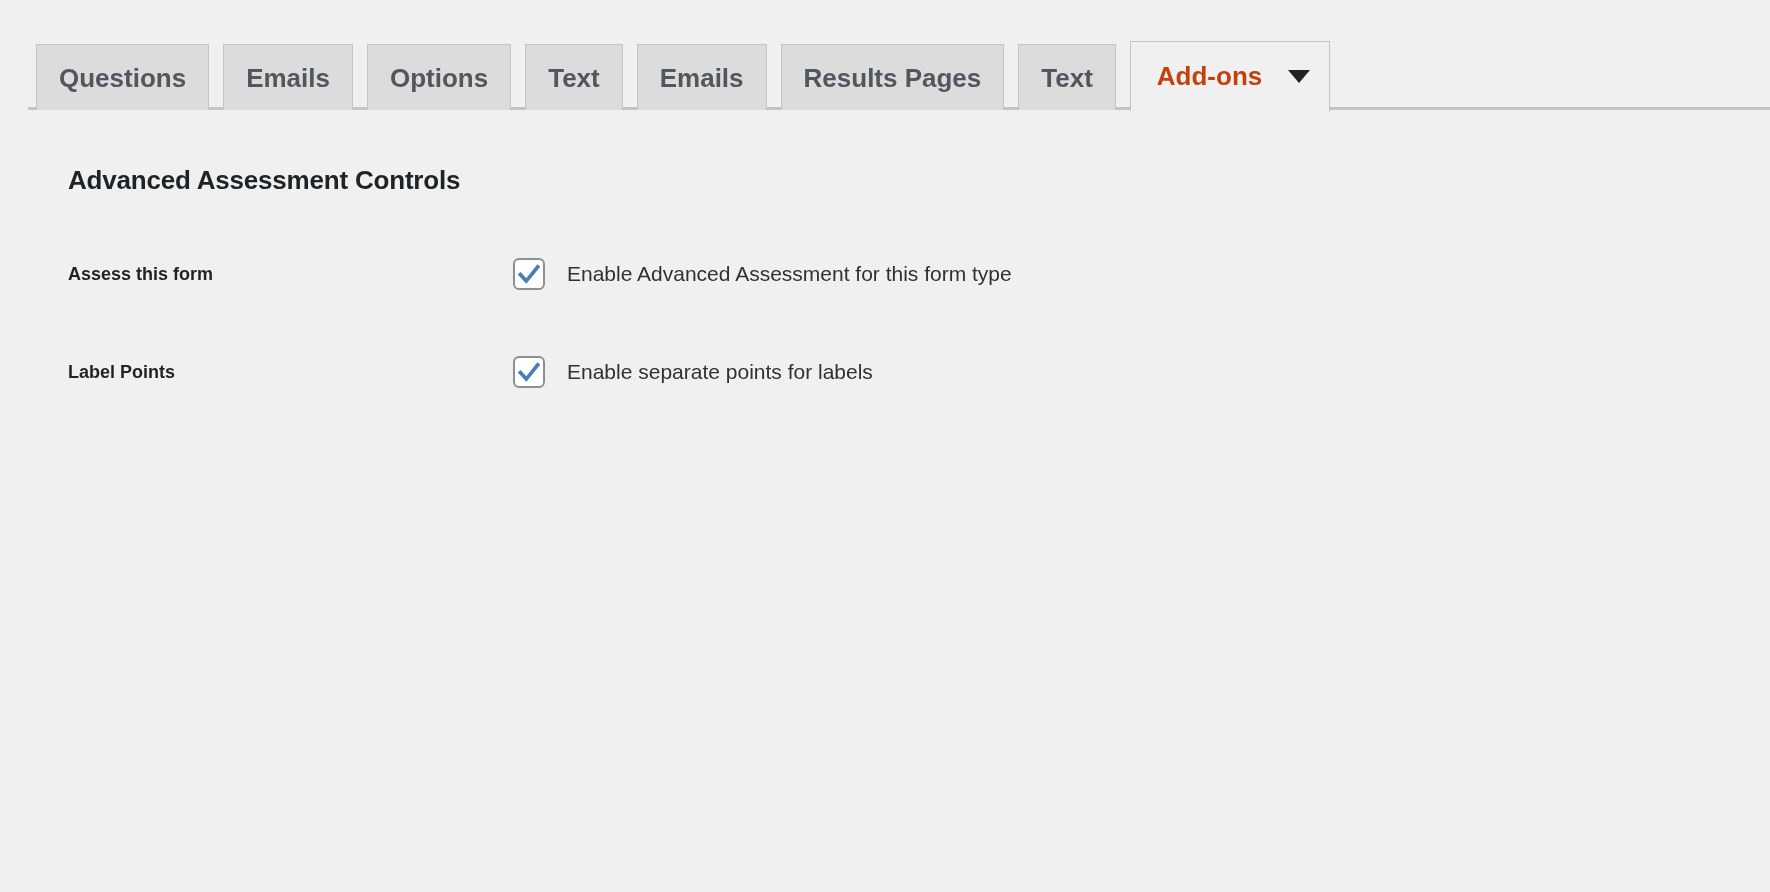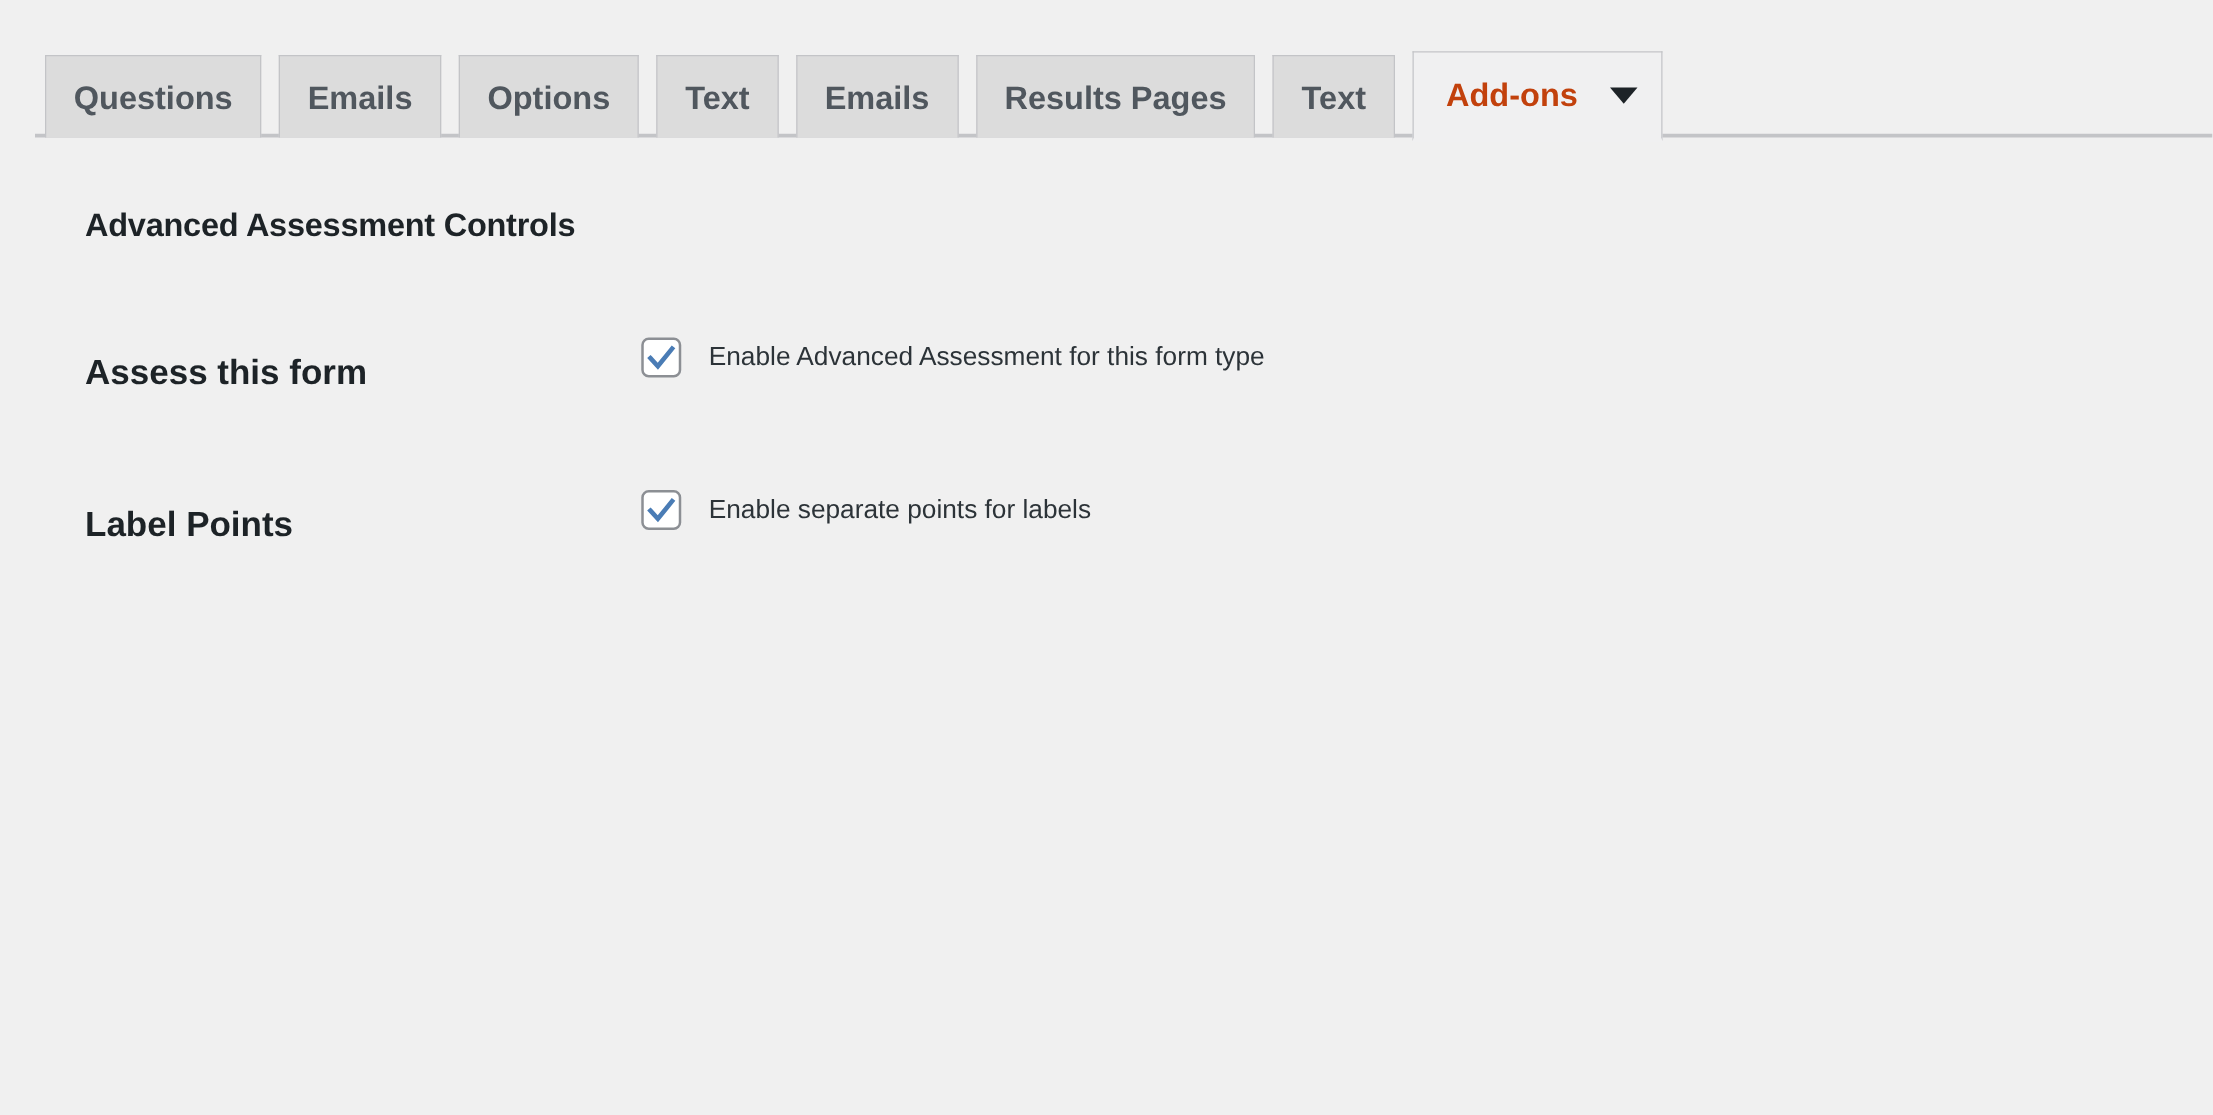--- a/index.html
+++ b/index.html
@@ -86,24 +86,23 @@
     letter-spacing: -0.2px;
   }
   .field-row {
     display: flex;
     align-items: center;
     margin-bottom: 66px;
   }
   .field-label {
     width: 445px;
     flex: 0 0 445px;
-    font-size: 28px;
+    font-size: 18px;
     font-weight: bold;
     color: #1d2327;
-    margin-top: 24px;
   }
   .field-control {
     display: flex;
     align-items: center;
   }
   .checkbox {
     width: 32px;
     height: 32px;
     flex: 0 0 32px;
     box-sizing: border-box;

